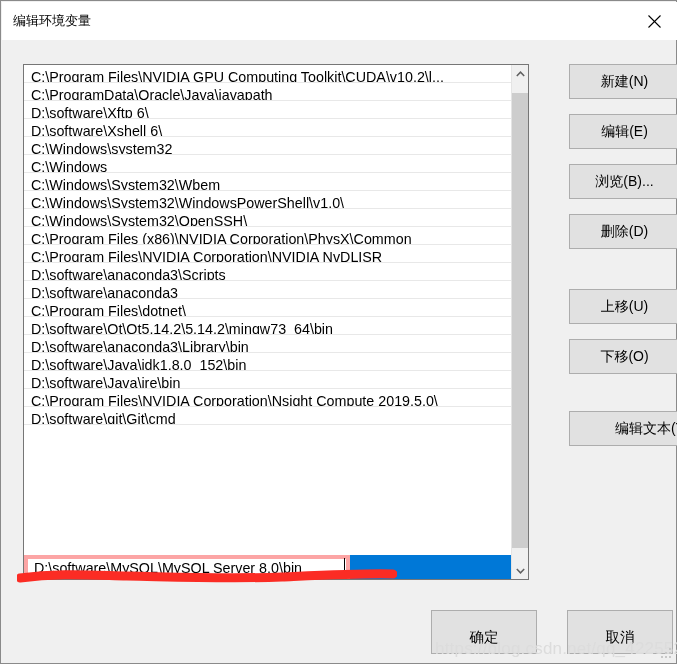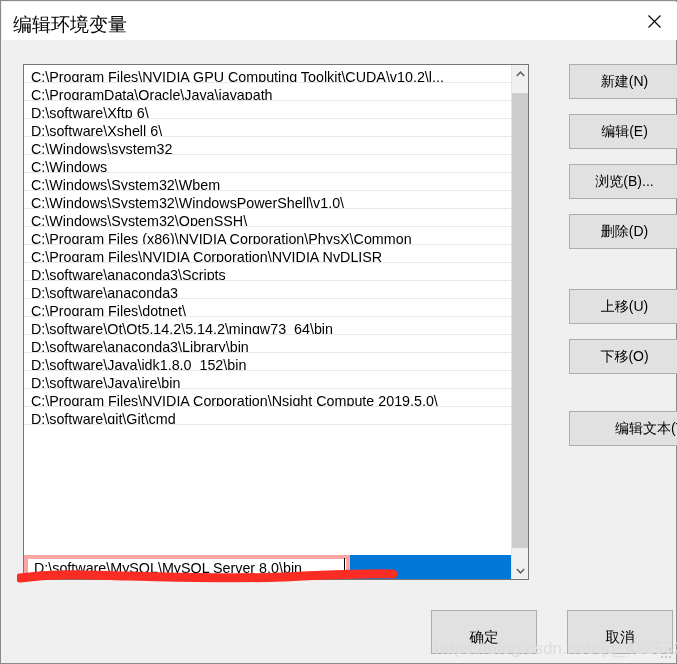--- a/index.html
+++ b/index.html
@@ -29,21 +29,21 @@
     left: 1px; top: 1px;
     width: 675px;
     height: 38px;
     background: #ffffff;
     box-sizing: border-box;
   }
   #title-text {
     position: absolute;
     left: 11px;
     top: 10px;
-    font-size: 19px;
+    font-size: 13px;
     color: #000000;
     white-space: nowrap;
   }
   #close-btn {
     position: absolute;
     right: 0px;
     top: 0px;
     width: 46px;
     height: 38px;
     background: transparent;

